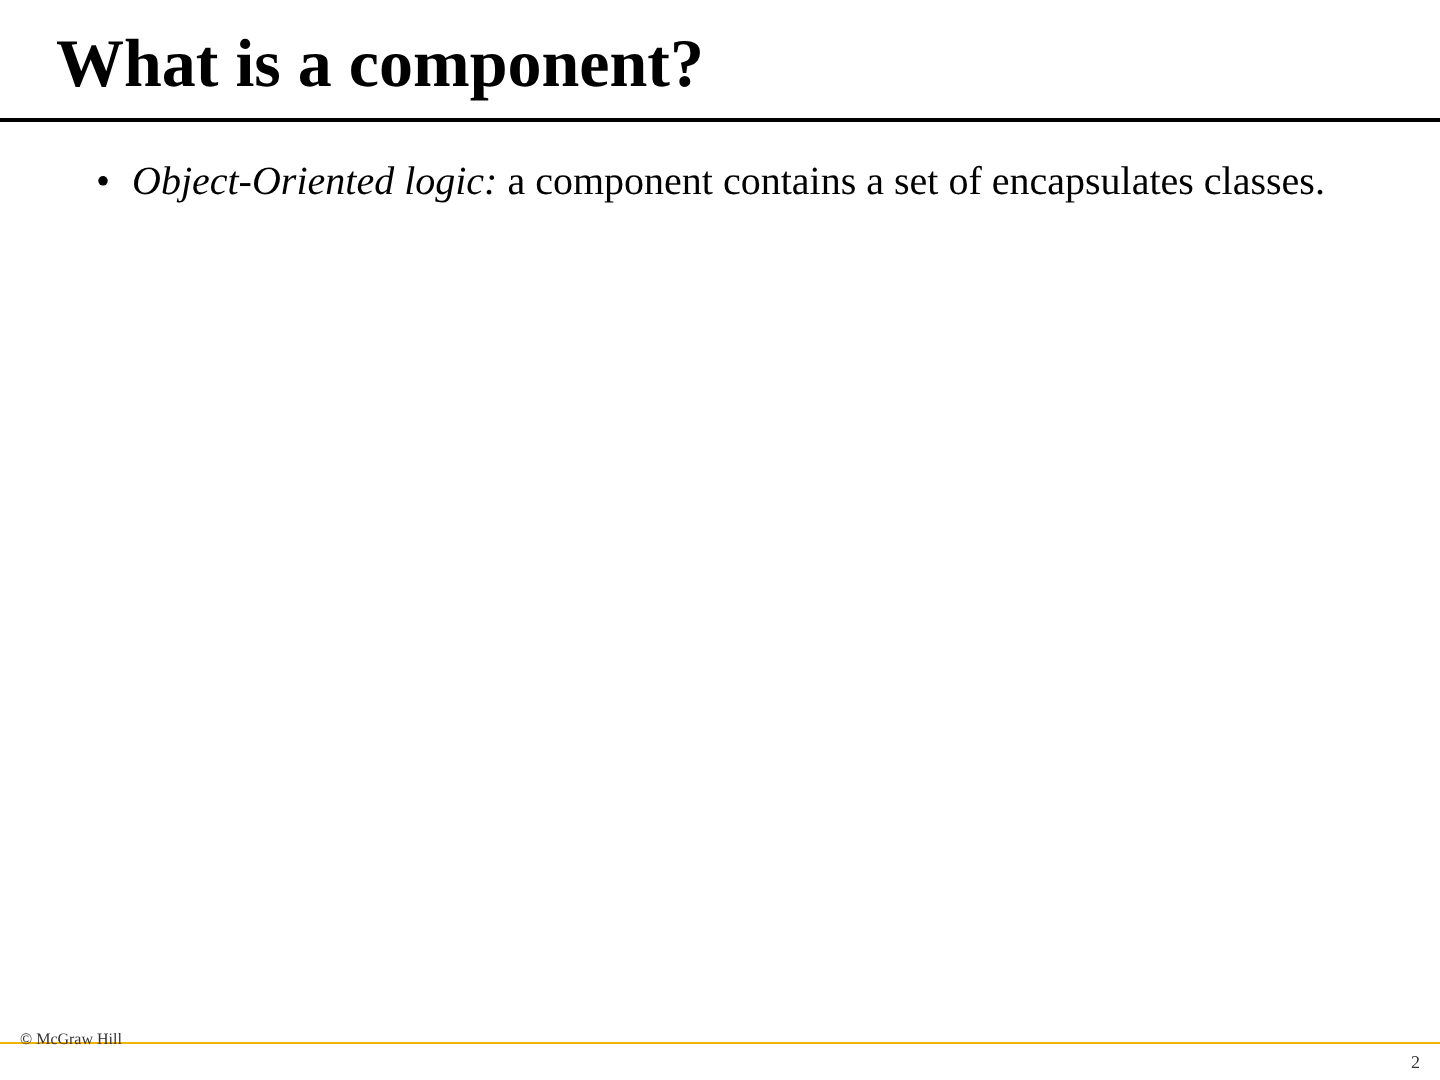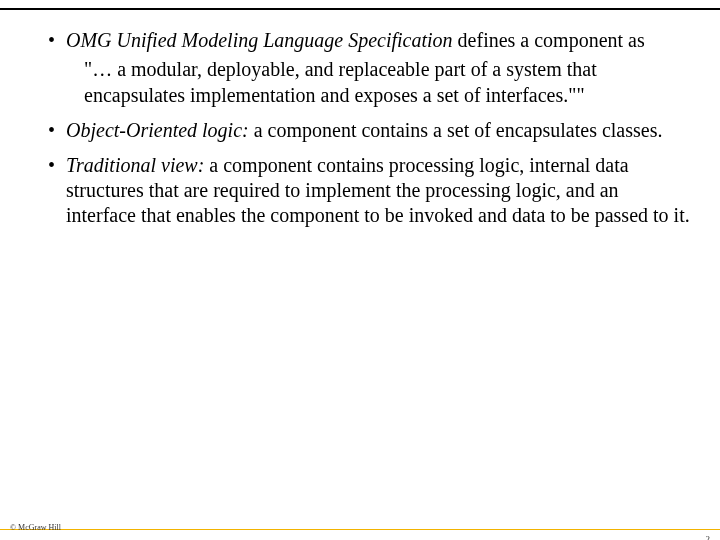--- a/index.html
+++ b/index.html
@@ -77,36 +77,30 @@
     bottom: 4px;
     font-size: 9px;
     color: #333;
   }
 </style>
 </head>
 <body>
 
 <div class="slide">
 
+  <div class="title">What is a component?</div>
   <div class="rule"></div>
 
   <ul class="bullets">
 
-    <li>
-      <span class="italic">OMG Unified Modeling Language Specification</span><span> defines a component as</span>
-      <div class="sub">"… a modular, deployable, and replaceable part of a system that encapsulates implementation and exposes a set of interfaces.""</div>
-    </li>
 
     <li>
       <span class="italic">Object-Oriented logic:</span><span> a component contains a set of encapsulates classes.</span>
     </li>
 
-    <li>
-      <span class="italic">Traditional view:</span><span> a component contains processing logic, internal data structures that are required to implement the processing logic, and an interface that enables the component to be invoked and data to be passed to it.</span>
-    </li>
 
 
   </ul>
 
   <div class="footer-bar"></div>
   <div class="copyright">© McGraw Hill</div>
   <div class="pagenum">2</div>
 
 </div>
 

